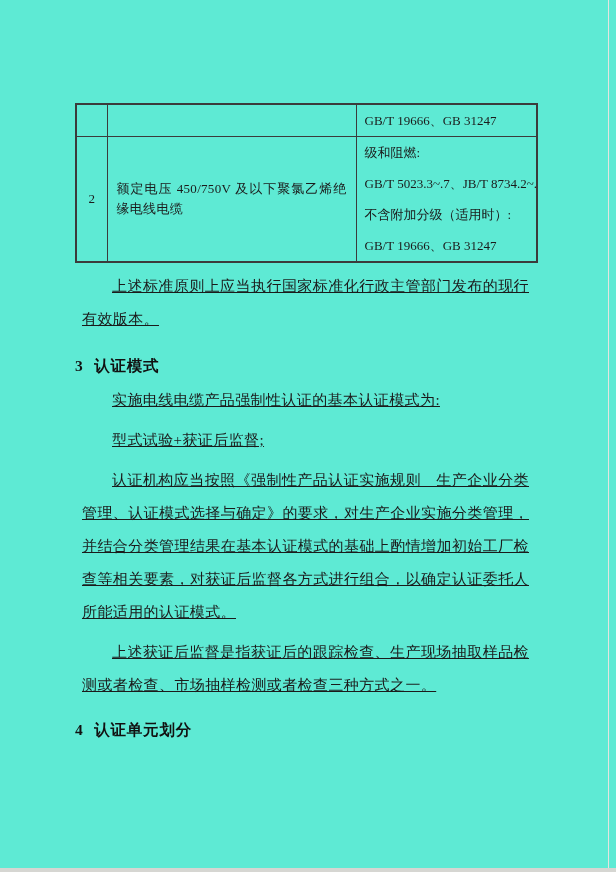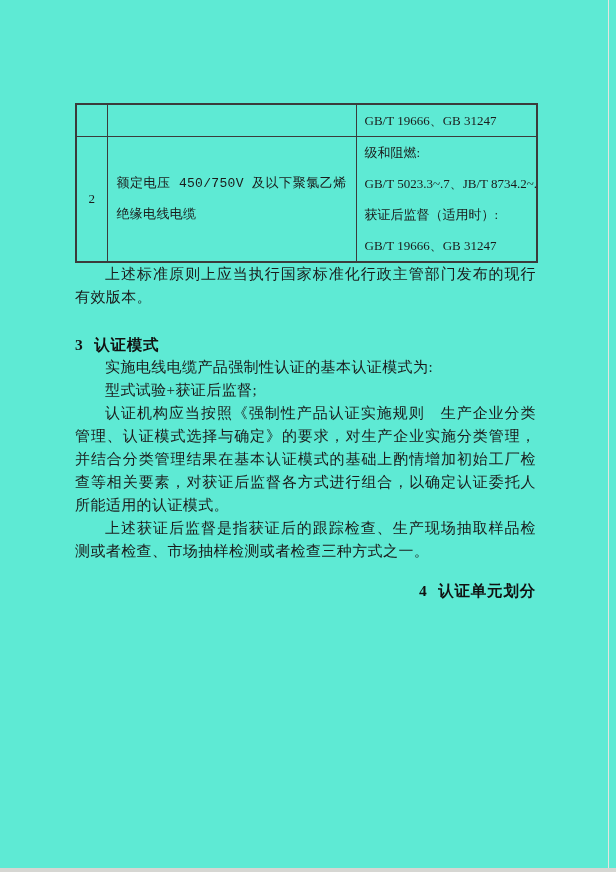--- a/index.html
+++ b/index.html
@@ -8,30 +8,30 @@
     position:relative;width:616px;height:872px;background:#5eead4;overflow:hidden;
     font-family:"Liberation Serif","DejaVu Serif",serif;color:#1b1b1b;
   }
   .content{position:absolute;left:75px;top:103px;width:461px;}
   table.std{border-collapse:collapse;width:461px;table-layout:fixed;border:2px solid #3b3b3b;}
   table.std td{border:1px solid #3b3b3b;font-size:13px;color:#1b1b1b;vertical-align:middle;overflow:hidden;}
   tr.r1{height:31px;}
   tr.r2{height:124px;}
   tr.r-note{height:60px;}
   td.c-no{text-align:center;font-size:13px;}
-  td.c-prod{padding:0 9px;line-height:31px;text-align:justify;letter-spacing:0.3px;font-family:Liberation Mono, monospace;}
+  td.c-prod{padding:0 9px;line-height:20px;text-align:justify;letter-spacing:0.3px;}
   td.c-std{padding:0 8px;line-height:31px;white-space:nowrap;}
   td.c-note{padding:1px 7px 2px 7px;font-size:13px;line-height:30px;text-align:justify;letter-spacing:0.2px;}
-  p.body{font-size:15px;line-height:23px;text-align:justify;margin:0;letter-spacing:0.4px;}
+  p.body{font-size:15px;line-height:33px;text-align:justify;margin:7px;letter-spacing:0.4px;text-decoration:underline;}
   p.indent{text-indent:2em;}
   .sec-heading{font-size:15.5px;font-weight:bold;margin:0;letter-spacing:0.8px;word-spacing:6px;color:#111;}
   .mt-p1{margin-top:10px;}
-  .mt-h3{margin-top:26px;}
+  .mt-h3{margin-top:20px;}
   .mt-first{margin-top:6px;}
-  .mt-h4{margin-top:18px;text-align:right;}
+  .mt-h4{margin-top:18px;}
   .mt-p6{margin-top:8px;}
   .edge-bottom{position:absolute;left:0;right:0;bottom:0;height:4px;background:#d6d6d2;}
   .edge-right{position:absolute;top:0;bottom:4px;right:7px;width:1px;background:#e4e4df;}
 </style>
 </head>
 <body>
 
 <div class="page">
   <div class="content">
 
@@ -48,21 +48,21 @@
           <td class="c-std">
             <div>GB/T 19666、GB 31247</div>
           </td>
         </tr>
         <tr class="r2">
           <td class="c-no">2</td>
           <td class="c-prod">额定电压 450/750V 及以下聚氯乙烯绝缘电线电缆</td>
           <td class="c-std">
             <div>级和阻燃:</div>
             <div>GB/T 5023.3~.7、JB/T 8734.2~.6</div>
-            <div>获证后监督（适用时）:</div>
+            <div>不含附加分级（适用时）:</div>
             <div>GB/T 19666、GB 31247</div>
           </td>
         </tr>
       </tbody>
     </table>
 
     <p class="body indent mt-p1">上述标准原则上应当执行国家标准化行政主管部门发布的现行有效版本。</p>
 
     <div class="sec-heading mt-h3">3 认证模式</div>
     <p class="body indent mt-first">实施电线电缆产品强制性认证的基本认证模式为:</p>

